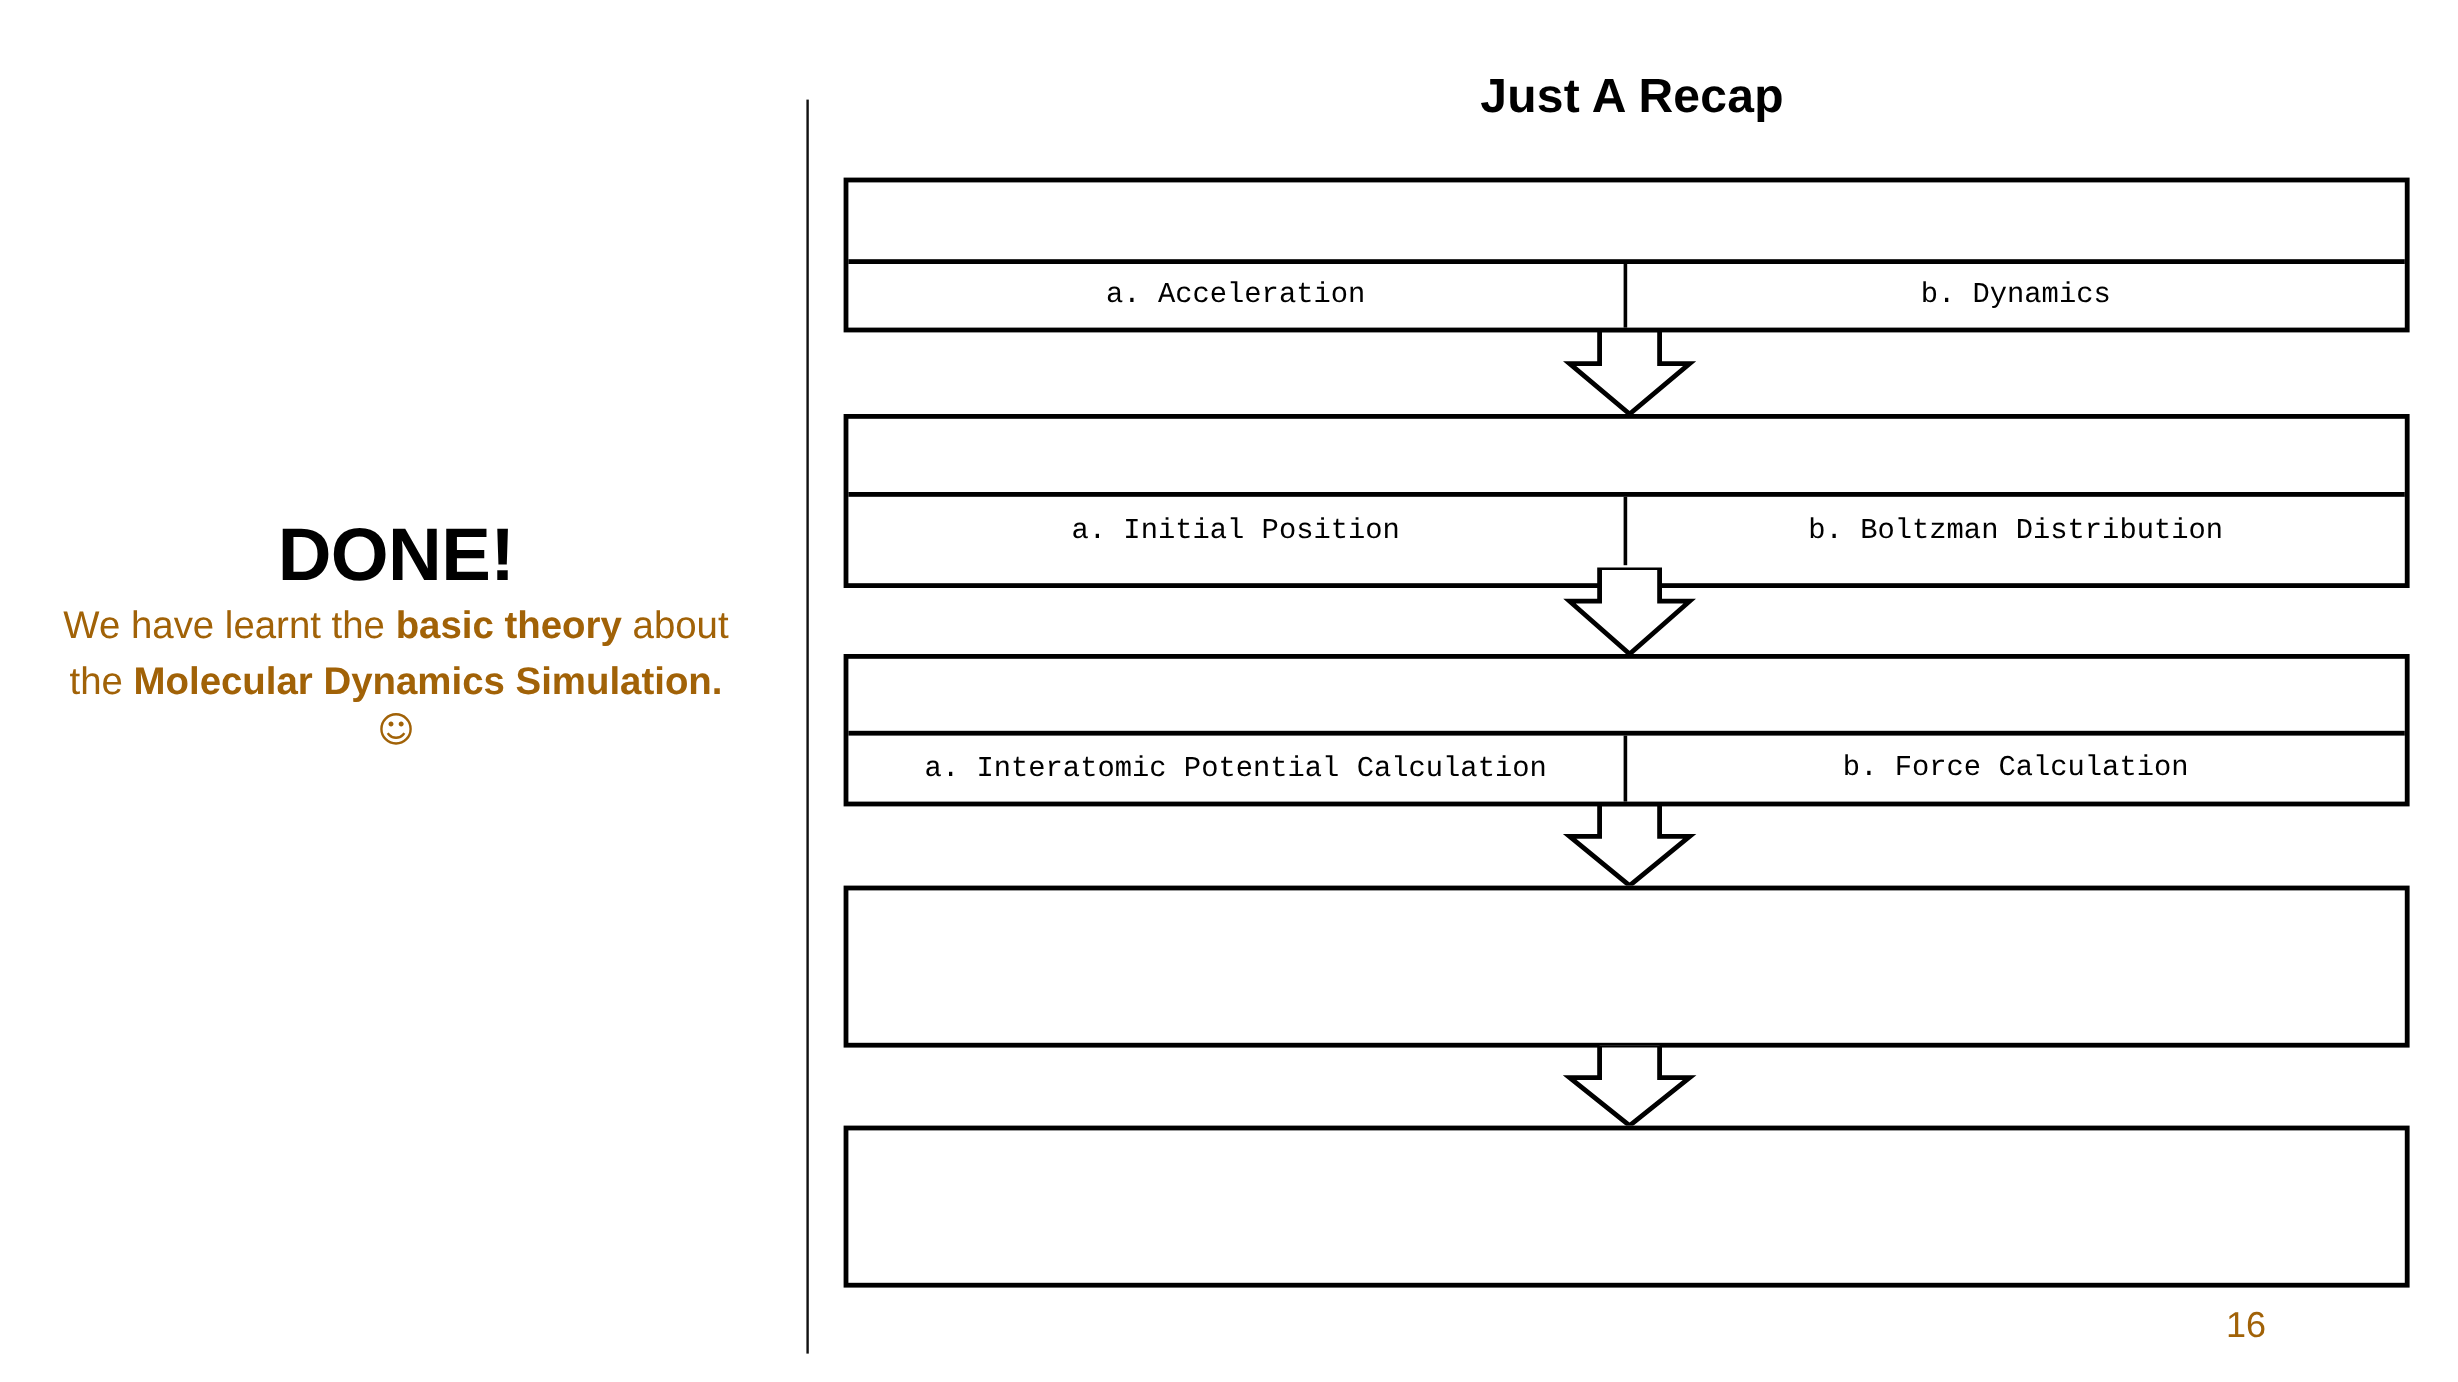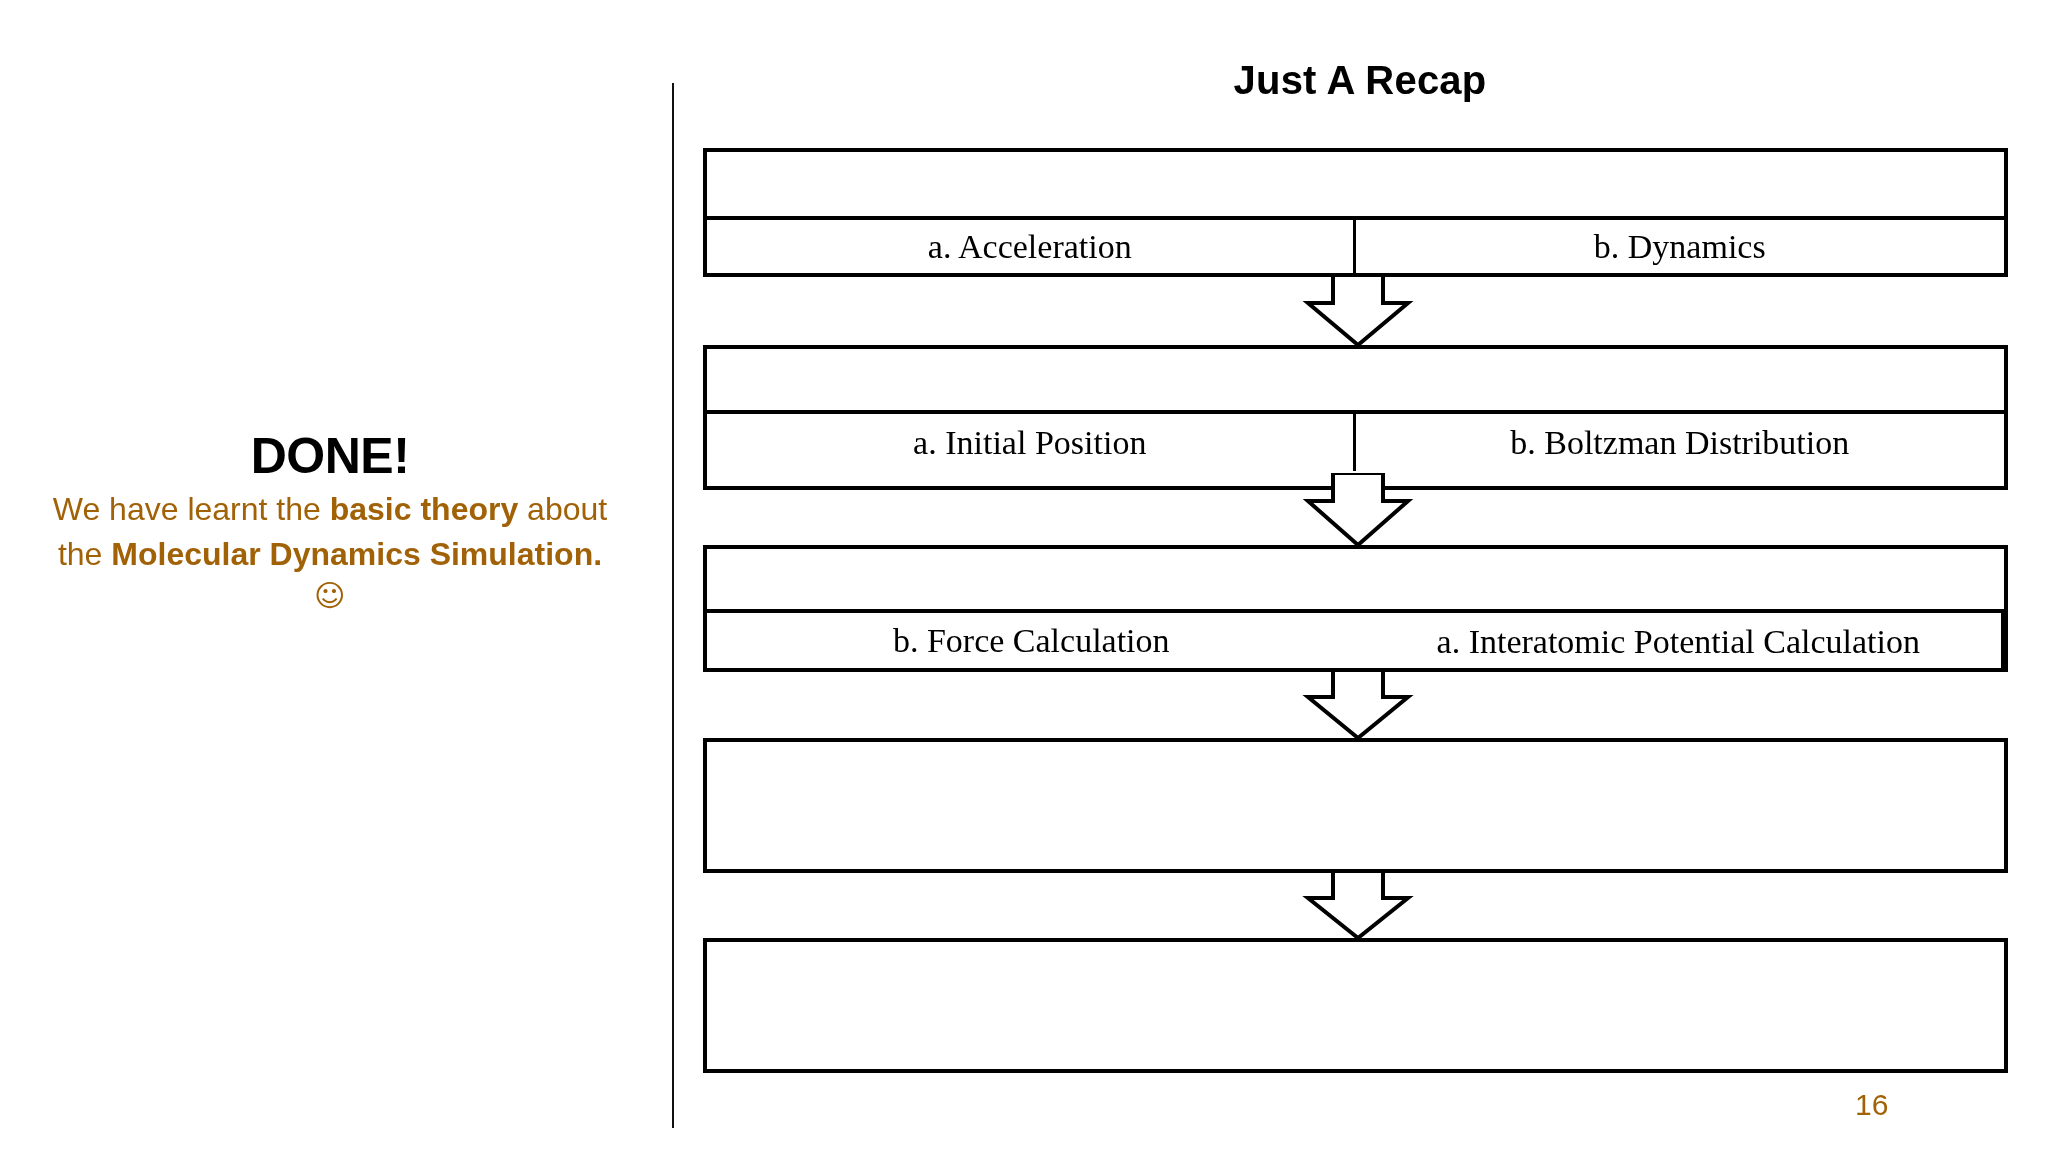--- a/index.html
+++ b/index.html
@@ -23,21 +23,21 @@
   
   .left-panel {
     position: absolute;
     left: 0px;
     top: 430px;
     width: 660px;
     text-align: center;
   }
   .done-heading {
     font-family: "Liberation Sans", sans-serif;
-    font-size: 50px;
+    font-size: 62px;
     font-weight: bold;
     line-height: 1.05;
     letter-spacing: -0.5px;
     color: #000000;
     margin: 0 0 4px 0;
   }
   .left-body {
     font-family: "Liberation Sans", sans-serif;
     font-size: 32px;
     line-height: 1.42;
@@ -96,22 +96,22 @@
     display: flex;
     height: 54px;
     box-sizing: border-box;
   }
   .box-cell {
     flex: 1 1 50%;
     display: flex;
     align-items: center;
     justify-content: center;
     box-sizing: border-box;
-    font-family: Liberation Serif, serif;
-    font-size: 34px;
+    font-family: Liberation Mono, monospace;
+    font-size: 24px;
     line-height: 1.16;
     color: #000000;
     text-align: center;
     overflow: visible;
   }
   .box-cell.left-cell { border-right: 3px solid #000000; }
   .cell-text { display: block; }
   .cell-text.two-line {
     position: relative;
     top: 2px;
@@ -212,25 +212,25 @@
 
   <div class="flow-arrow" id="arrow-2">
     <svg viewBox="0 0 140 74" preserveAspectRatio="none" aria-hidden="true">
       <polygon points="45,0 95,0 95,28 120,28 70,72 20,28 45,28" fill="#ffffff" stroke="#000000" stroke-width="4" stroke-linejoin="miter"></polygon>
     </svg>
   </div>
 
   <div class="flow-box" id="box-3">
     <div class="box-head"></div>
     <div class="box-row">
+      <div class="box-cell left-cell">
+        <span class="cell-text two-line">a. Interatomic Potential Calculation</span>
+      </div>
       <div class="box-cell">
         <span class="cell-text">b. Force Calculation</span>
-      </div>
-      <div class="box-cell left-cell">
-        <span class="cell-text two-line">a. Interatomic Potential Calculation</span>
       </div>
     </div>
   </div>
 
   <div class="flow-arrow" id="arrow-3">
     <svg viewBox="0 0 140 70" preserveAspectRatio="none" aria-hidden="true">
       <polygon points="45,0 95,0 95,27 120,27 70,68 20,27 45,27" fill="#ffffff" stroke="#000000" stroke-width="4" stroke-linejoin="miter"></polygon>
     </svg>
   </div>
 

